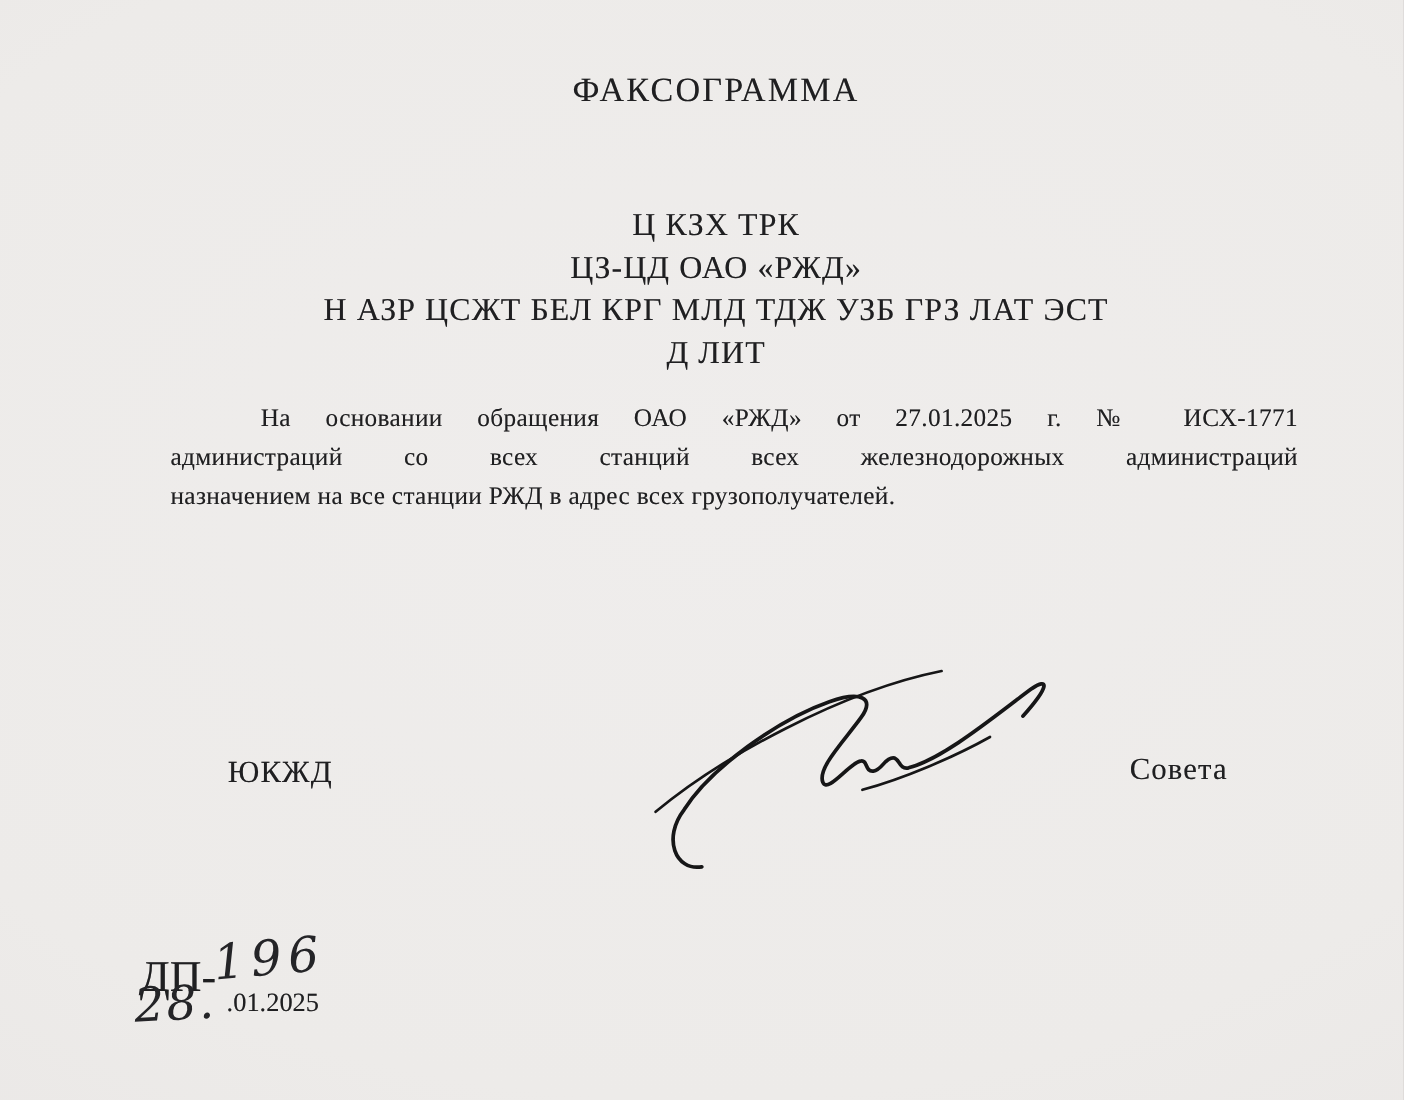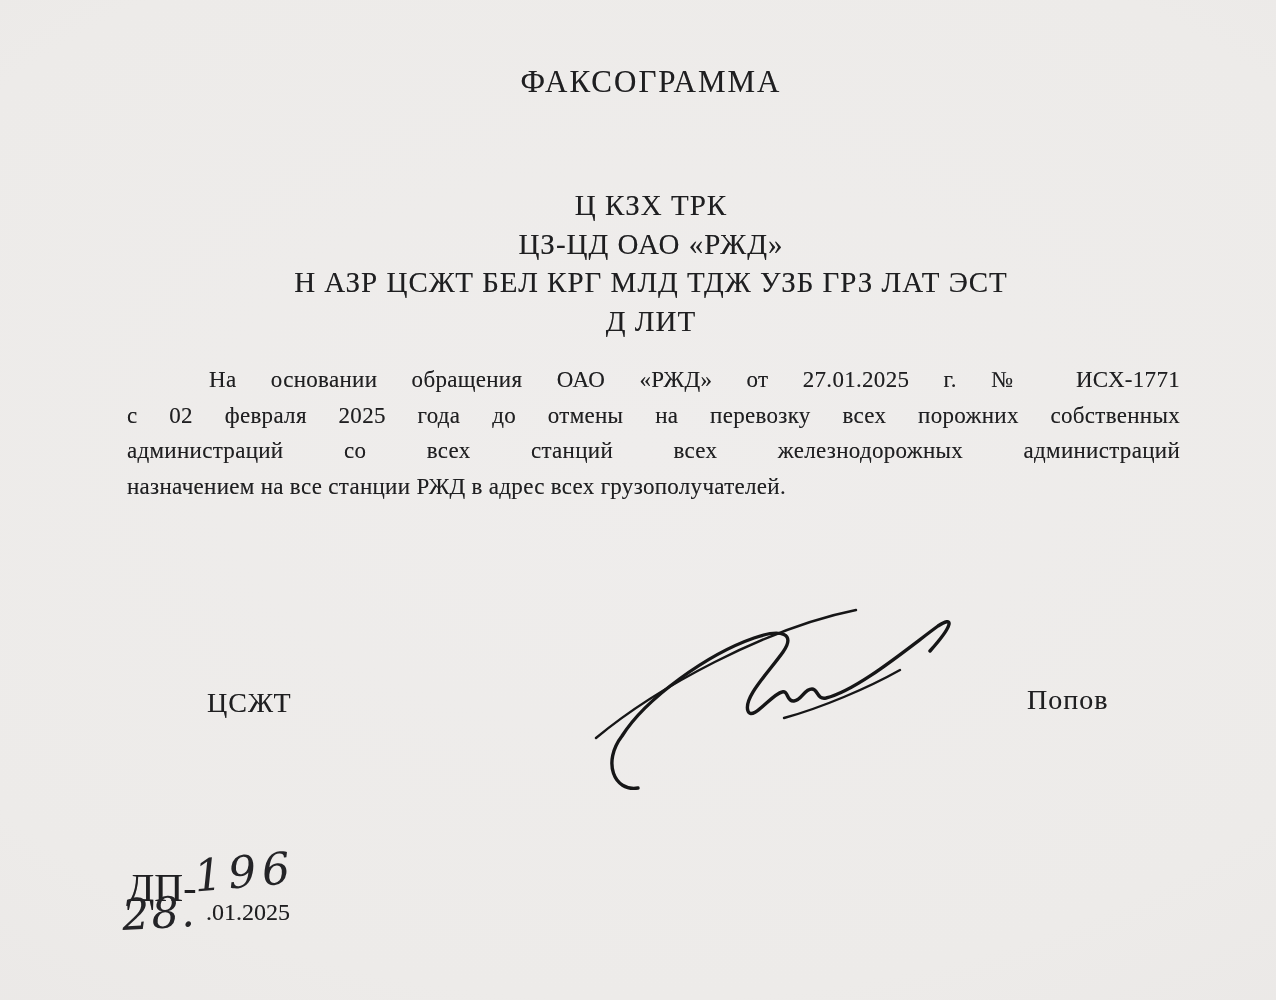--- a/index.html
+++ b/index.html
@@ -18,21 +18,21 @@
     text-align:center; font-size:31px; letter-spacing:2px;
   }
   .recipients{
     position:absolute; top:138px; left:26px; width:1250px;
     text-align:center; font-size:29px; line-height:38.5px; letter-spacing:1px;margin-top:48px;
   }
   .body-block{
     position:absolute; left:127px; top:362px; width:1053px;
     font-size:23px; line-height:35.6px; letter-spacing:0.3px;
   }
-  .body-line{ text-align:justify; text-align-last:justify; }
+  .body-line{ text-align:justify; text-align-last:justify;margin-left:28px; }
   .body-line.first{ text-indent:82px; }
   .body-line.last{ text-align-last:left;font-family:Liberation Serif, serif; }
   .sig-org{ position:absolute; left:207px; top:687px; font-size:28px; letter-spacing:1px; }
   .sig-name{ position:absolute; left:1027px; top:684px; font-size:28px; letter-spacing:1px; }
   .autograph{ position:absolute; left:586px; top:594px; width:388px; height:208px; }
   .autograph path{ fill:none; stroke:#161617; stroke-linecap:round; stroke-linejoin:round; }
   .reg-prefix{ position:absolute; left:127px; top:864px; font-size:40px; }
   .reg-number{
     position:absolute; left:194px; top:846px;
     font-family:"DejaVu Serif", serif; font-style:italic;
@@ -56,43 +56,42 @@
 
   <div class="recipients typed">
     <div>Ц КЗХ ТРК</div>
     <div>ЦЗ-ЦД ОАО «РЖД»</div>
     <div>Н АЗР ЦСЖТ БЕЛ КРГ МЛД ТДЖ УЗБ ГРЗ ЛАТ ЭСТ</div>
     <div>Д ЛИТ</div>
   </div>
 
   <div class="body-block typed">
     <div class="body-line first">На основании обращения ОАО «РЖД» от 27.01.2025 г. № ИСХ-1771</div>
-    <div class="body-line">с 02 февраля 2025 года до отмены на перевозку всех порожних собственных</div>
     <div class="body-line">администраций со всех станций всех железнодорожных администраций</div>
     <div class="body-line last">назначением на все станции РЖД в адрес всех грузополучателей.</div>
   </div>
 
-  <div class="sig-org typed">ЦСЖТ</div>
+  <div class="sig-org typed">ЮКЖД</div>
 
   <svg class="autograph" viewBox="0 0 388 208" aria-hidden="true">
     <path stroke-width="2.4" d="M 10 144 C 70 94, 180 34, 270 16"></path>
     <path stroke-width="3.4" d="M 52 194
              C 28 198, 16 168, 36 142
              C 60 104, 122 60, 168 44
              C 196 34, 210 40, 197 58
              C 182 79, 157 104, 162 117
              C 166 128, 186 100, 196 98
              C 203 96, 200 108, 208 107
              C 216 106, 218 95, 226 95
              C 232 95, 231 106, 240 104
              C 272 96, 322 54, 352 32
              C 367 22, 369 29, 344 57"></path>
     <path stroke-width="2.4" d="M 198 124 C 235 114, 282 94, 314 76"></path>
   </svg>
 
-  <div class="sig-name typed">Попов</div>
+  <div class="sig-name typed">Совета</div>
 
   <div class="reg-prefix typed">ДП-</div>
   <div class="reg-number">196</div>
   <div class="reg-day">28.</div>
   <div class="reg-date typed">.01.2025</div>
 
 </div>
 
 </body></html>

